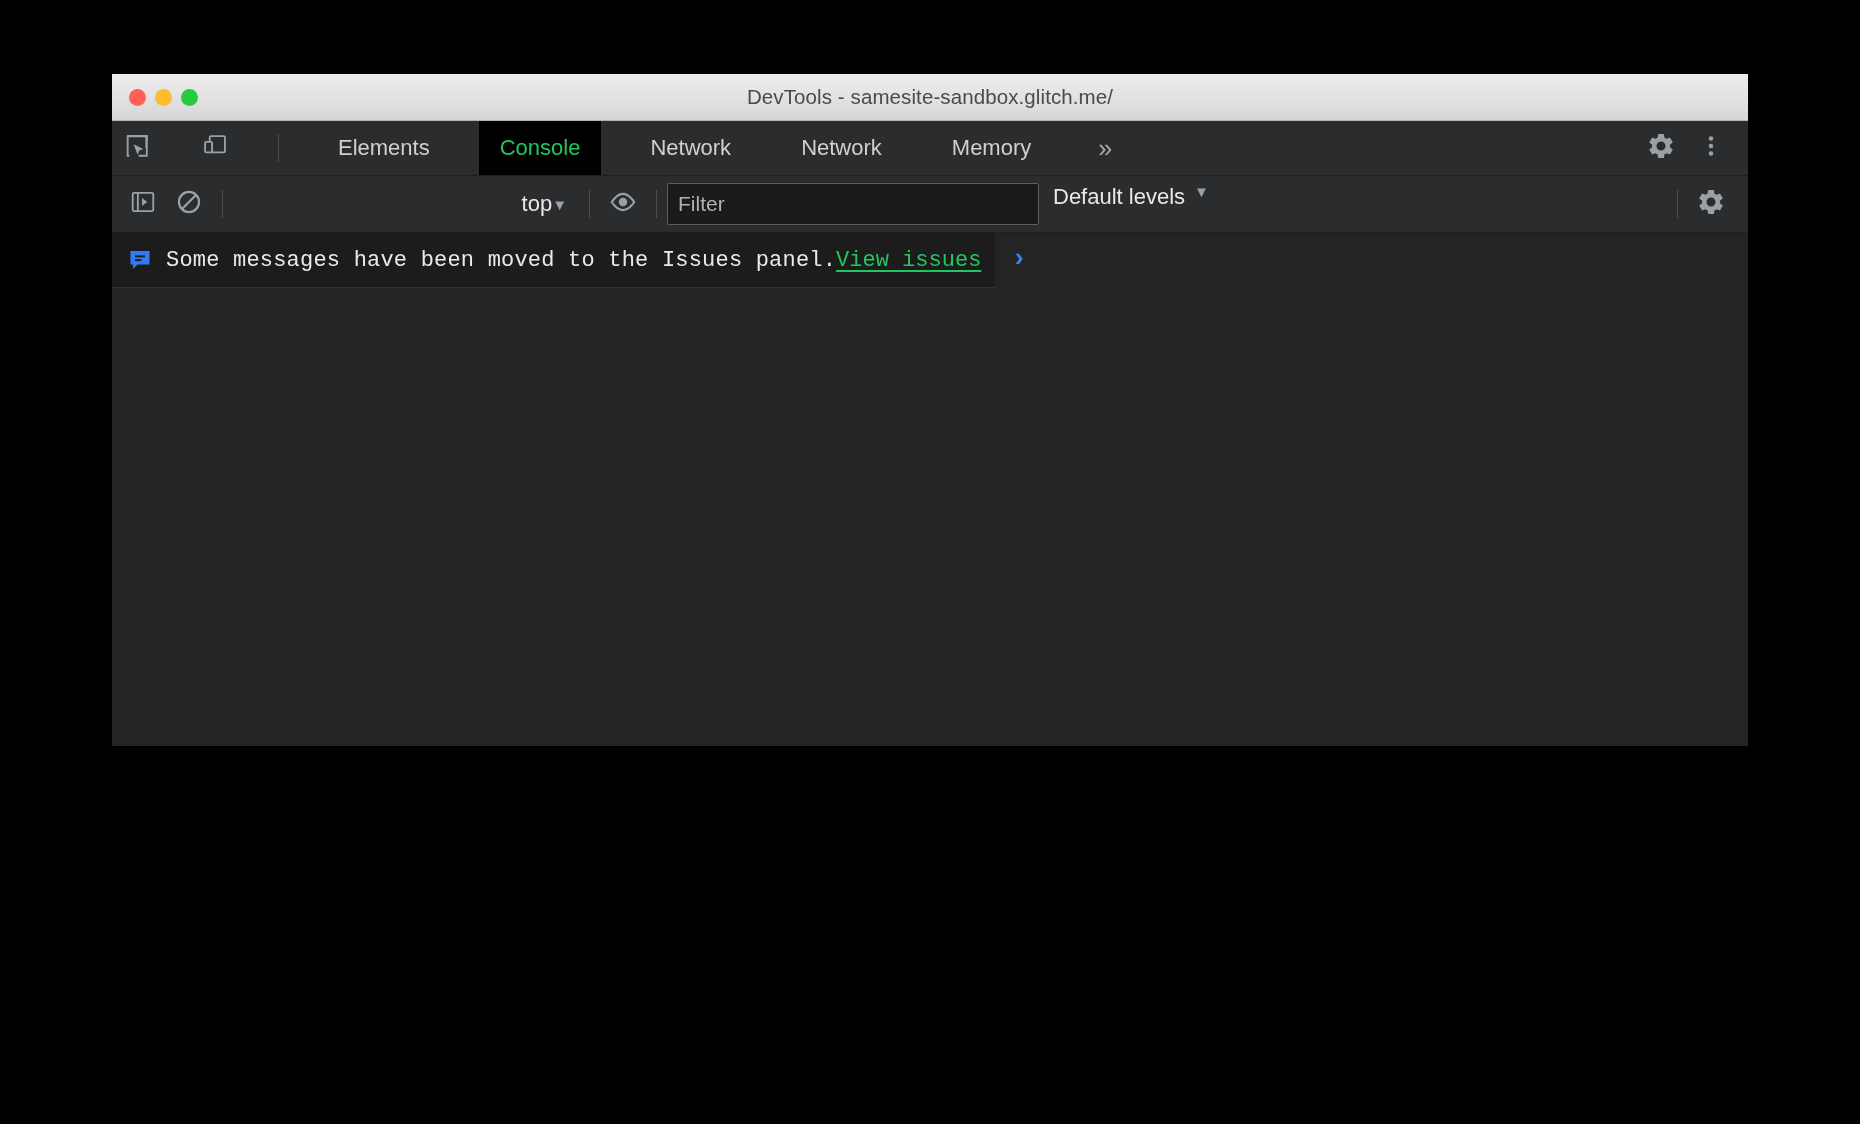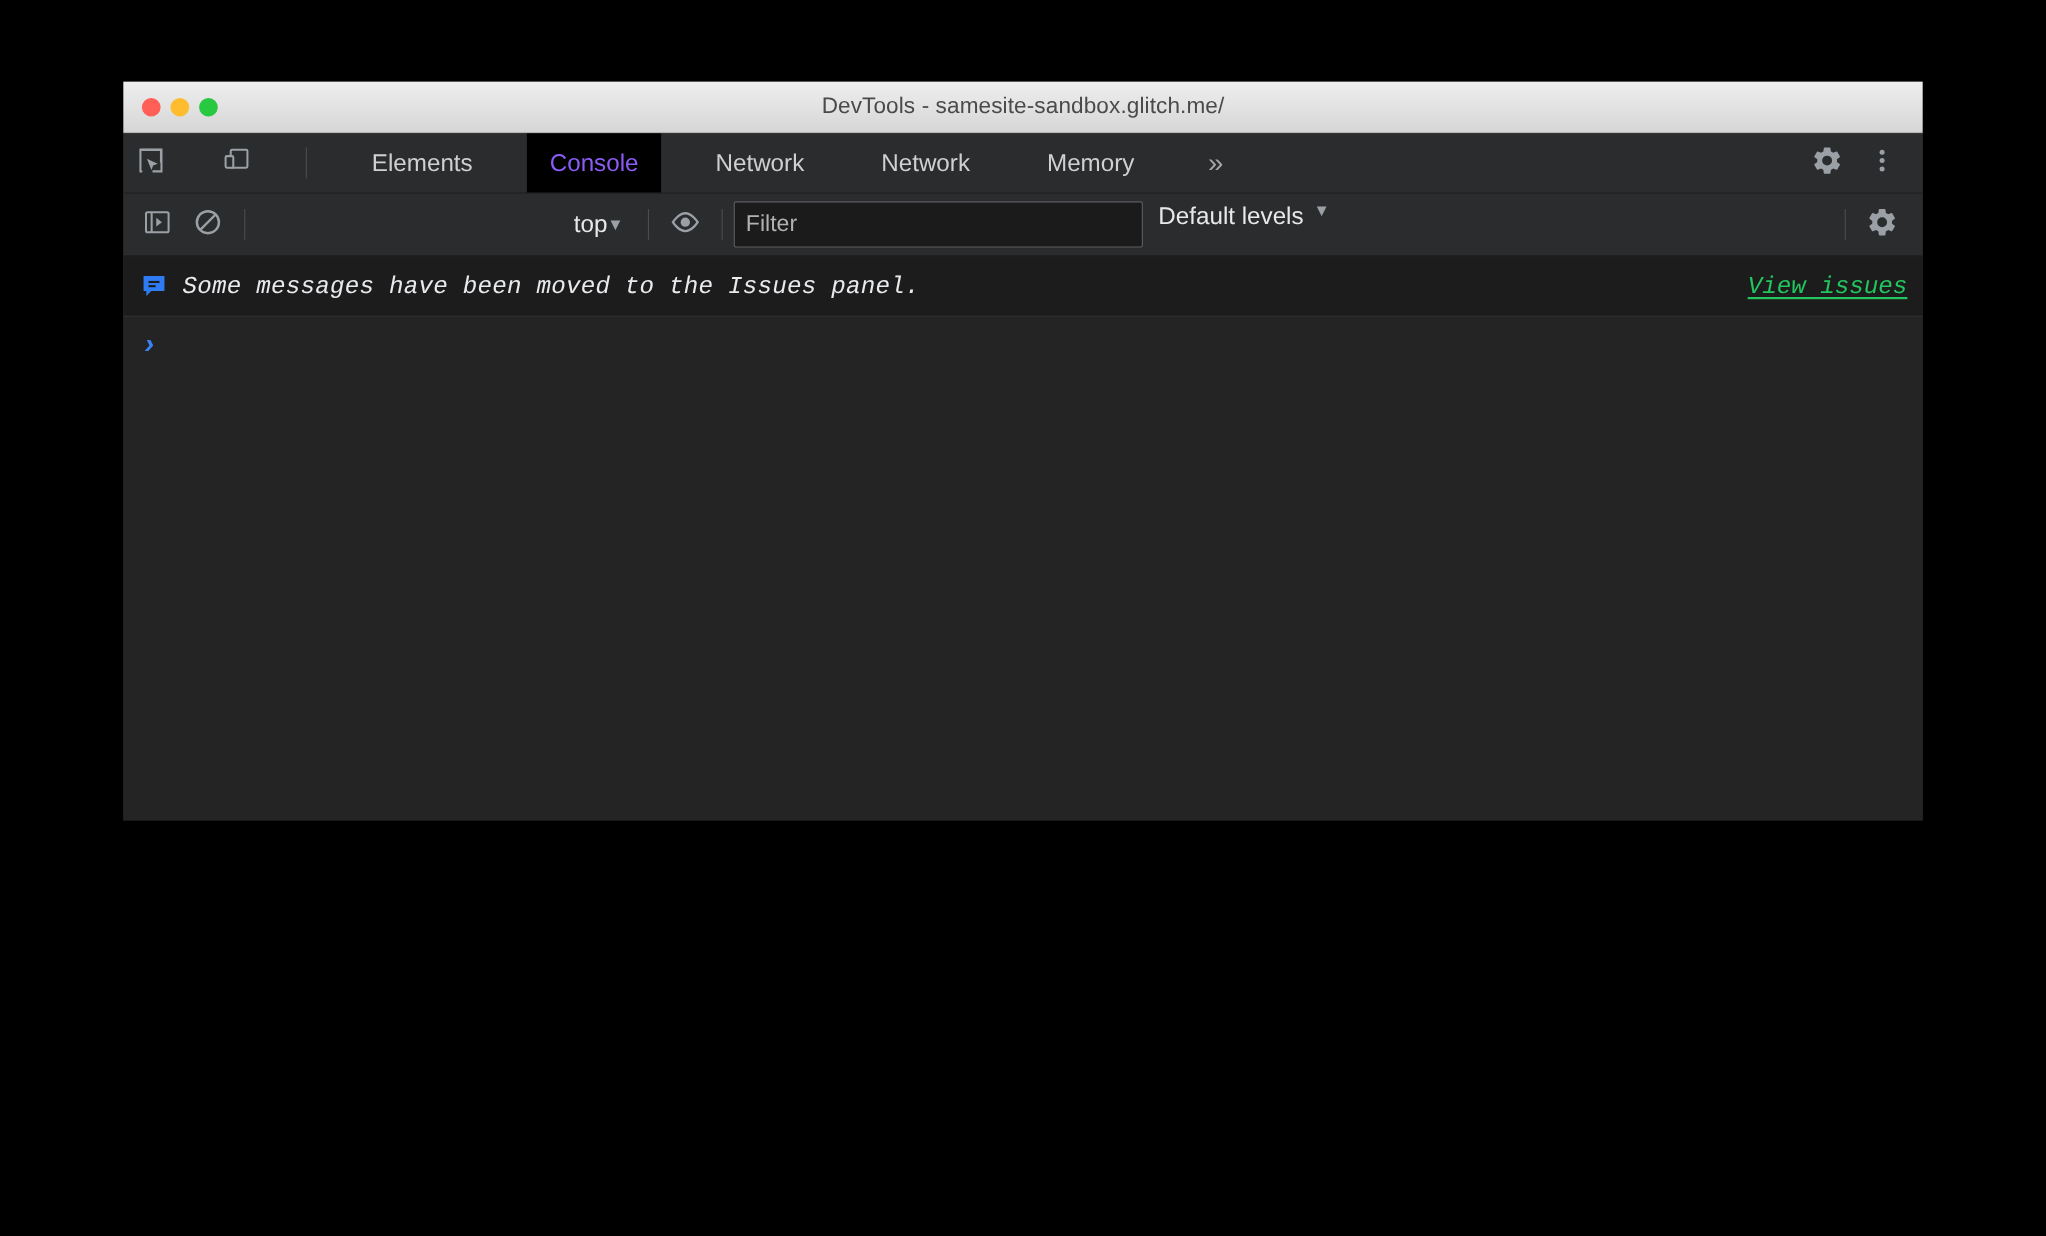--- a/index.html
+++ b/index.html
@@ -101,21 +101,21 @@
     align-items: center;
     padding: 0 21px;
     font-size: 22px;
     color: #cfd0d1;
     cursor: pointer;
     white-space: nowrap;
     user-select: none;
   }
   .panel-tab.active {
     background: #000000;
-    color: #8b5cf6;
+    color: #22c55e;
   }
   .more-tabs {
     display: flex;
     align-items: center;
     padding: 0 18px;
     color: #a6a7a8;
     font-size: 25px;
     cursor: pointer;
     user-select: none;
   }
@@ -198,23 +198,22 @@
     display: flex;
     align-items: center;
     padding-right: 14px;
   }
 
   
   #console-body {
     flex: 1 1 auto;
     background: #242424;
     display: flex;
-    flex-direction: column;
+    flex-direction: row;
     overflow: hidden;
-    font-style: italic;
   }
   #message-row {
     display: flex;
     align-items: center;
     height: 54px;
     flex: 0 0 54px;
     background: #1c1c1c;
     border-bottom: 1px solid #323232;
     padding: 0 14px 0 16px;
   }

